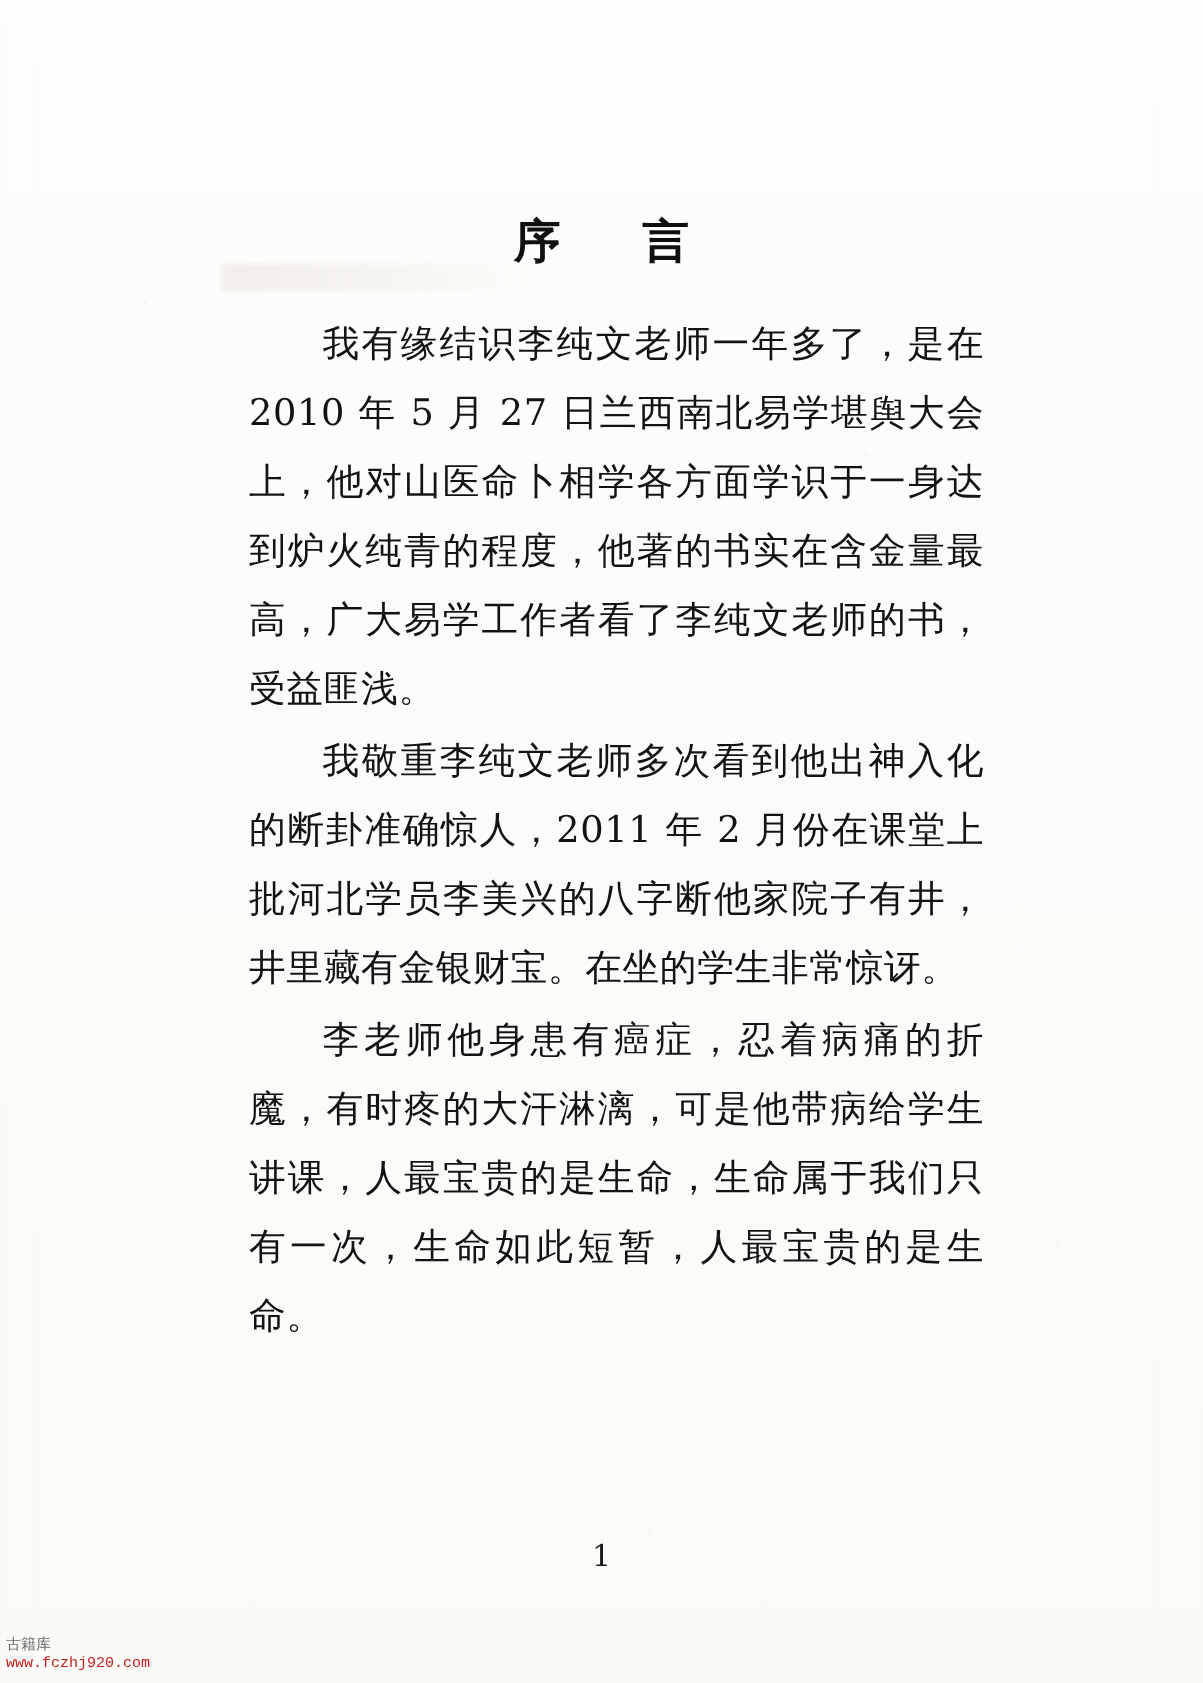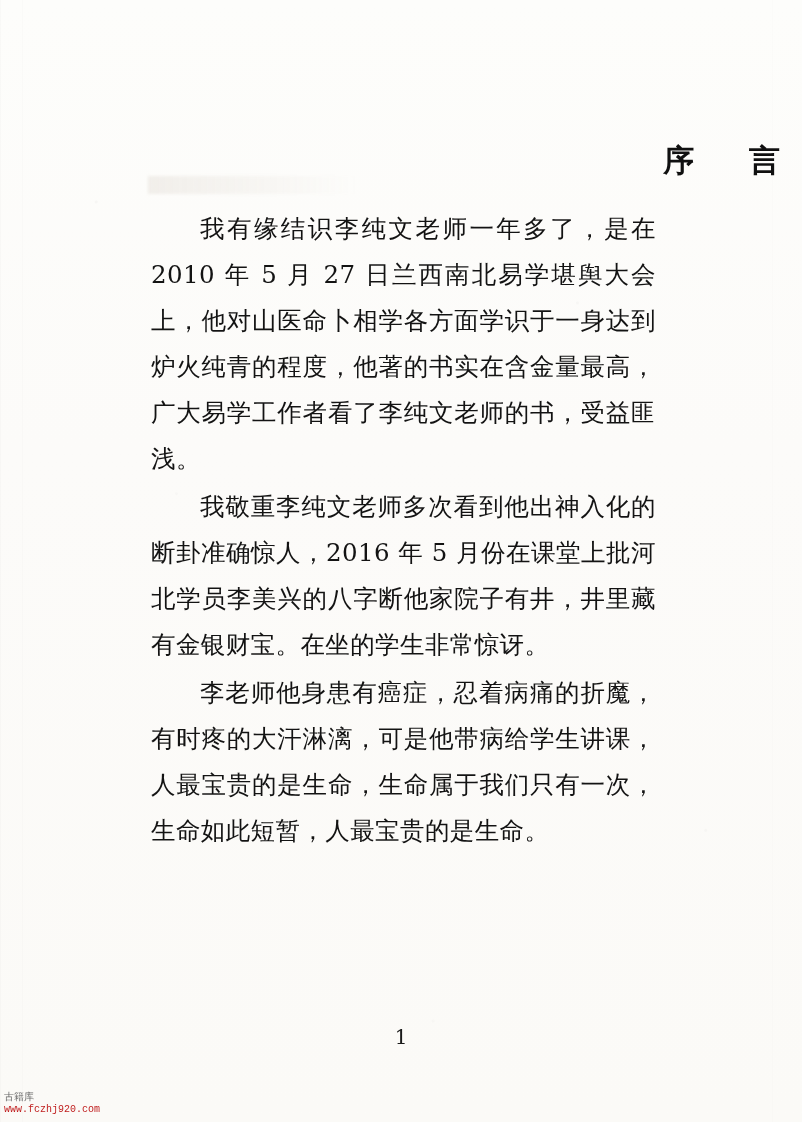--- a/index.html
+++ b/index.html
@@ -59,21 +59,21 @@
     top: 0;
     width: 802px;
     height: 1122px;
   }
 
   .page-title {
     position: absolute;
     left: 0;
     right: 0;
     top: 128px;
-    text-align: right;
+    text-align: center;
     font-size: 31px;
     font-weight: bold;
     letter-spacing: 22px;
     text-indent: 22px;
     color: #101010;
     font-family: "DejaVu Sans", "Liberation Sans", sans-serif;
     margin-top: 12px;
   }
 
   .body-text {
@@ -83,21 +83,21 @@
     width: 506px;
     font-size: 24.5px;
     line-height: 46px;
     color: #131313;
     text-align: justify;
     text-justify: inter-ideograph;
     letter-spacing: 0.4px;
   }
 
   .para {
-    margin: 0 0 2px 1px;
+    margin: 0 0 2px 16px;
     text-indent: 2em;
   }
 
   .page-number {
     position: absolute;
     left: 0;
     right: 0;
     top: 1025px;
     text-align: center;
     font-size: 20px;
@@ -139,21 +139,21 @@
 <div class="scan-streaks2"></div>
 
 <div class="content">
 
   <div class="smudge"></div>
 
   <h1 class="page-title">序  言</h1>
 
   <div class="body-text">
     <p class="para">我有缘结识李纯文老师一年多了，是在 2010 年 5 月 27 日兰西南北易学堪舆大会上，他对山医命卜相学各方面学识于一身达到炉火纯青的程度，他著的书实在含金量最高，广大易学工作者看了李纯文老师的书，受益匪浅。</p>
-    <p class="para">我敬重李纯文老师多次看到他出神入化的断卦准确惊人，2016 年 5 月份在课堂上批河北学员李美兴的八字断他家院子有井，井里藏有金银财宝。在坐的学生非常惊讶。</p>
+    <p class="para">我敬重李纯文老师多次看到他出神入化的断卦准确惊人，2011 年 2 月份在课堂上批河北学员李美兴的八字断他家院子有井，井里藏有金银财宝。在坐的学生非常惊讶。</p>
     <p class="para">李老师他身患有癌症，忍着病痛的折魔，有时疼的大汗淋漓，可是他带病给学生讲课，人最宝贵的是生命，生命属于我们只有一次，生命如此短暂，人最宝贵的是生命。</p>
   </div>
 
   <div class="page-number">1</div>
 
   <div class="watermark">
     <div>古籍库</div>
     <div class="wm-site">www.fczhj920.com</div>
   </div>
 

